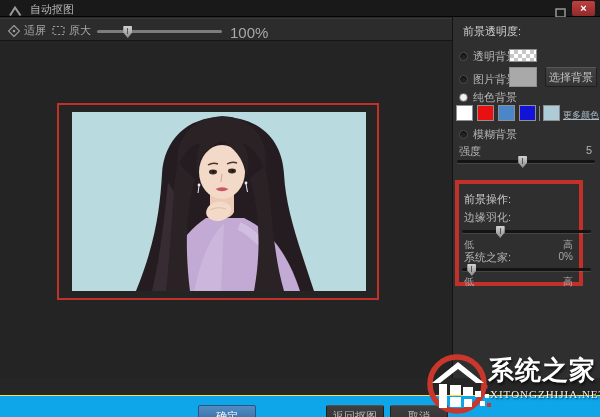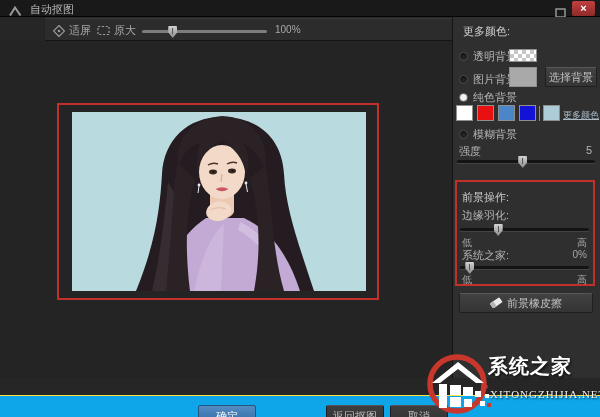--- a/index.html
+++ b/index.html
@@ -15,24 +15,24 @@
     background:#191919; border-bottom:1px solid #050505; }
   .titlebar .appicon { position:absolute; left:8px; top:3px; }
   .titlebar .title { position:absolute; left:30px; top:2px; font-size:11px; color:#b9b9b9;text-align:center; }
   .btn-max { position:absolute; right:34px; top:4px; width:11px; height:10px; cursor:default; }
   .btn-close { position:absolute; right:5px; top:1px; width:23px; height:15px;
     background:linear-gradient(#c04040,#8f2a2a); border-radius:2px; color:#fff;
     font-size:11px; font-weight:bold; text-align:center; line-height:14px; }
 
   
   .toolbar { position:absolute; left:0; top:18px; width:452px; height:23px;
-    background:#2c2c2c; border-top:1px solid #3a3a3a; border-bottom:1px solid #151515;margin-left:45px; }
+    background:#2c2c2c; border-top:1px solid #3a3a3a; border-bottom:1px solid #151515; }
   .tool-item { position:absolute; top:4px; height:15px; display:flex; align-items:center;
     color:#a8a8a8; font-size:11px; gap:4px; }
-  .zoom-text { position:absolute; left:230px; top:5px; font-size:10px; color:#a8a8a8; }
+  .zoom-text { position:absolute; left:230px; top:5px; font-size:15px; color:#a8a8a8; }
 
   
   .slider { position:absolute; }
   .track { position:absolute; left:0; right:0; top:4px; height:3px; background:#141414;
     border-radius:2px; box-shadow:0 1px 0 rgba(255,255,255,0.10); }
   .track.light { background:#7d7d7d; box-shadow:none; }
   .thumb { position:absolute; top:0; width:9px; height:12px; margin-left:-5px;
     background:linear-gradient(#d2d2d2,#8a8a8a);
     clip-path:polygon(0 0,100% 0,100% 55%,50% 100%,0 55%);
     border-radius:1px; }
@@ -54,36 +54,36 @@
   .radio.sel { background:radial-gradient(circle at 50% 45%, #f2f2f2 0 55%, #9a9a9a); border-color:#777; box-shadow:none; }
   .swatch { position:absolute; width:17px; height:16px; border:1px solid #8f8f8f; }
   .checker { position:absolute; width:28px; height:13px; border:1px solid #8f8f8f;
     background:conic-gradient(#c7c7c7 90deg,#fff 90deg 180deg,#c7c7c7 180deg 270deg,#fff 270deg);
     background-size:8px 8px; }
   .gray-swatch { position:absolute; width:28px; height:20px; border:1px solid #8f8f8f; background:#a9a9a9; }
   .s-btn { position:absolute; background:linear-gradient(#424242,#343434); border:1px solid #1f1f1f;
     border-top-color:#575757; color:#c3c3c3; font-size:11px; text-align:center; border-radius:2px; }
   .link { position:absolute; font-size:9px; color:#a9bac6; text-decoration:underline; white-space:nowrap; }
   .vdiv { position:absolute; width:1px; background:#8a8a8a; }
-  .fg-box { position:absolute; left:2px; top:163px; width:140px; height:106px; border:2px solid #1d4ed8; }
+  .fg-box { position:absolute; left:2px; top:163px; width:128px; height:106px; border:4px solid #1d4ed8; }
   .fg-box .s-label { font-size:11px; }
   .minmax { font-size:10px; color:#a8a8a8; position:absolute; }
 
   
   .footer { position:absolute; left:0; top:395px; width:600px; height:39px;
     background:#0ea5e9; border-top:1px solid #fde047; }
   .f-btn { position:absolute; top:9px; width:58px; height:22px; font-size:11px;
     color:#bdbdbd; text-align:center; line-height:21px; background:linear-gradient(#3e3e3e,#313131);
     border:1px solid #202020; border-top-color:#525252; border-radius:2px; }
   .f-btn.primary { color:#fff; border-color:#24557f;
     background-image:linear-gradient(rgba(255,255,255,0.15),rgba(0,0,0,0.12)); }
 
   
   .watermark { position:absolute; left:424px; top:351px; width:176px; height:64px; }
-  .wm-name { position:absolute; left:64px; top:2px; font-size:20px; font-weight:bold; color:#fff;
+  .wm-name { position:absolute; left:64px; top:2px; font-size:26px; font-weight:bold; color:#fff;
     letter-spacing:1px; text-shadow:1px 2px 3px rgba(0,0,0,0.75); white-space:nowrap; }
   .wm-site { position:absolute; left:66px; top:37px; font-family:"Liberation Serif","DejaVu Serif",serif;
     font-size:11px; color:#f2f2f2; letter-spacing:1px; text-shadow:1px 1px 2px rgba(0,0,0,0.8); white-space:nowrap; }
 </style>
 </head>
 <body>
 
 <div class="win">
 
   <div class="titlebar">
@@ -158,21 +158,21 @@
 
         <circle cx="127" cy="73" r="1.4" fill="#e4edf2"></circle>
         <path d="M127,74 L126,81" stroke="#e4edf2" stroke-width="1" fill="none"></path>
         <circle cx="174" cy="71" r="1.4" fill="#e4edf2"></circle>
         <path d="M174,72 L175.5,80" stroke="#e4edf2" stroke-width="1" fill="none"></path>
       </svg>
     </div>
   </div>
 
   <div class="sidebar textured">
-    <span class="s-label s-title" style="left:10px; top:7px;">更多颜色:</span>
+    <span class="s-label s-title" style="left:10px; top:7px;">前景透明度:</span>
 
     <div>
       <span class="radio" style="left:6px; top:35px;"></span>
       <span class="s-label" style="left:20px; top:32px;">透明背景</span>
       <span class="checker" style="left:56px; top:32px;"></span>
     </div>
 
     <div>
       <span class="radio" style="left:6px; top:58px;"></span>
       <span class="s-label" style="left:20px; top:55px;">图片背景</span>
@@ -217,28 +217,20 @@
       <span class="s-label" style="left:5px; top:66px;">系统之家:</span>
       <span class="minmax" style="right:6px; top:67px;">0%</span>
       <div class="slider" style="left:3px; top:80px; width:129px; height:12px;">
         <div class="track"></div>
         <div class="thumb" style="left: 8%;"></div>
       </div>
       <span class="minmax" style="left:5px; top:91px;">低</span>
       <span class="minmax" style="right:6px; top:91px;">高</span>
     </div>
 
-    <div class="s-btn" style="left:6px; top:276px; width:134px; height:20px; line-height:19px;">
-      <svg width="13" height="11" viewBox="0 0 13 11" style="vertical-align:-1px; margin-right:4px;">
-        <g transform="rotate(-35 6 6)">
-            <rect x="0.5" y="3" width="11.5" height="6" rx="1" fill="#e9e9e9"></rect>
-            <rect x="0.5" y="3" width="4.2" height="6" fill="#b5b5b5"></rect>
-          </g>
-      </svg><span>前景橡皮擦</span>
-    </div>
   </div>
 
   <div class="footer textured">
     <span class="f-btn primary" style="left: 198px; background-color: rgb(53, 119, 184);">确定</span>
     <span class="f-btn" style="left:326px;">返回抠图</span>
     <span class="f-btn" style="left:390px;">取消</span>
   </div>
 
   <div class="watermark">
     <svg width="70" height="64" viewBox="0 0 70 64">

